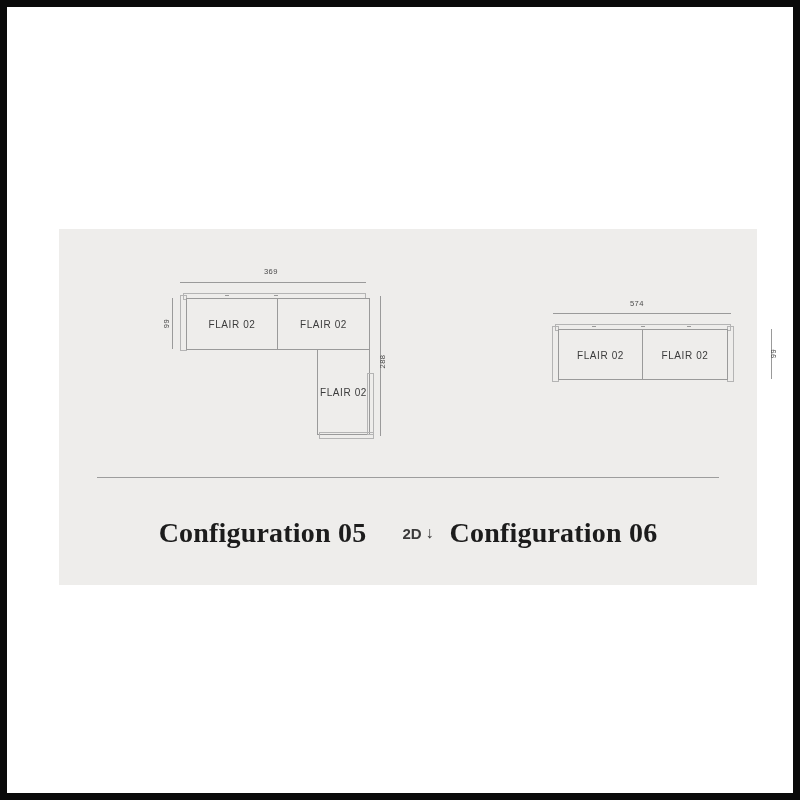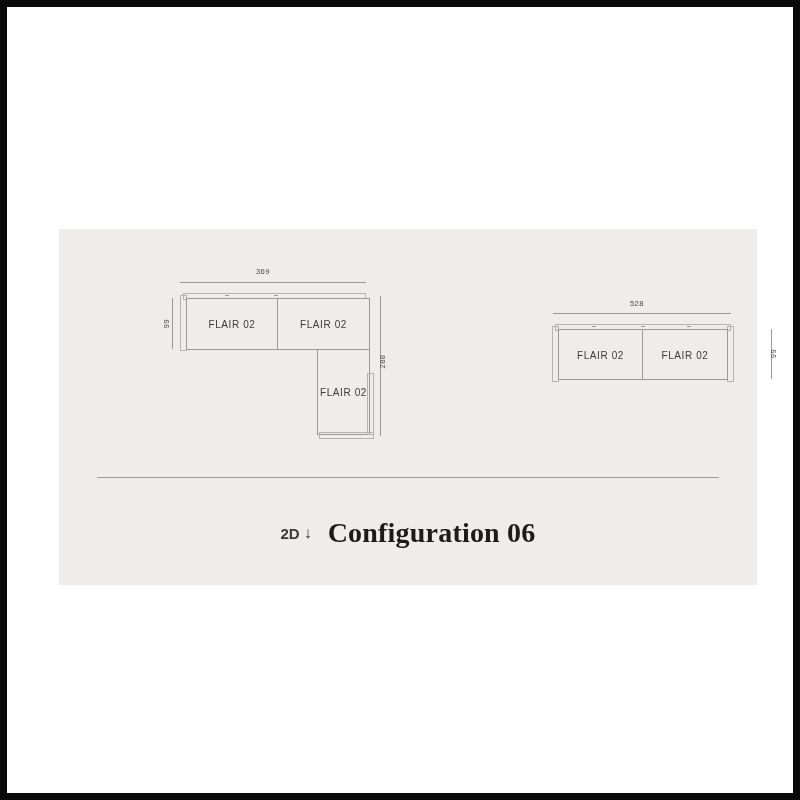--- a/index.html
+++ b/index.html
@@ -112,21 +112,21 @@
 </head>
 <body>
 
 <div id="frame">
 
   <div id="panel">
 
     <div style="position:absolute;left:0;top:0;width:350px;height:230px;">
 
       <div class="dim-h-line" style="left:121px;top:53px;width:186px;"></div>
-      <div class="dim-text" style="left:197px;top:38px;">369</div>
+      <div class="dim-text" style="left:205px;top:38px;">369</div>
 
       <div class="dim-v-line" style="left:113px;top:69px;height:51px;"></div>
       <div class="dim-text vert" style="left:92px;top:90px;width:30px;text-align:center;">99</div>
 
       <div class="dim-v-line" style="left:321px;top:67px;height:140px;"></div>
       <div class="dim-text vert" style="left:306px;top:128px;width:34px;text-align:center;">288</div>
 
       <div class="backrest" style="left:124px;top:64px;width:183px;height:7px;"></div>
       <div class="tick" style="left:166px;top:66px;width:4px;height:1px;"></div>
       <div class="tick" style="left:215px;top:66px;width:4px;height:1px;"></div>
@@ -146,21 +146,21 @@
       </div>
 
       <div class="armline" style="left:308px;top:144px;width:7px;height:62px;"></div>
 
       <div class="armline" style="left:260px;top:203px;width:55px;height:7px;"></div>
     </div>
 
     <div style="position:absolute;left:460px;top:0;width:238px;height:230px;">
 
       <div class="dim-h-line" style="left:34px;top:84px;width:178px;"></div>
-      <div class="dim-text" style="left:111px;top:70px;">528</div>
+      <div class="dim-text" style="left:111px;top:70px;">574</div>
 
       <div class="dim-v-line" style="left:252px;top:100px;height:50px;"></div>
       <div class="dim-text vert" style="left:239px;top:120px;width:30px;text-align:center;">99</div>
 
       <div class="backrest" style="left:36px;top:95px;width:176px;height:7px;"></div>
       <div class="tick" style="left:73px;top:97px;width:4px;height:1px;"></div>
       <div class="tick" style="left:122px;top:97px;width:4px;height:1px;"></div>
       <div class="tick" style="left:168px;top:97px;width:4px;height:1px;"></div>
 
       <div class="armline" style="left:33px;top:97px;width:7px;height:56px;"></div>
@@ -172,20 +172,21 @@
       </div>
 
       <div class="mod" style="left:123px;top:100px;width:86px;height:51px;">
         <div class="mod-label">FLAIR 02</div>
       </div>
     </div>
 
     <div id="divider"></div>
 
     <div id="caption">
+      <div id="title-left" class="config-title">Configuration 05</div>
 
       <div id="view-toggle">
         <span>2D</span>
         <span class="arrow-glyph">↓</span>
       </div>
 
       <div id="title-right" class="config-title">Configuration 06</div>
     </div>
 
   </div>

